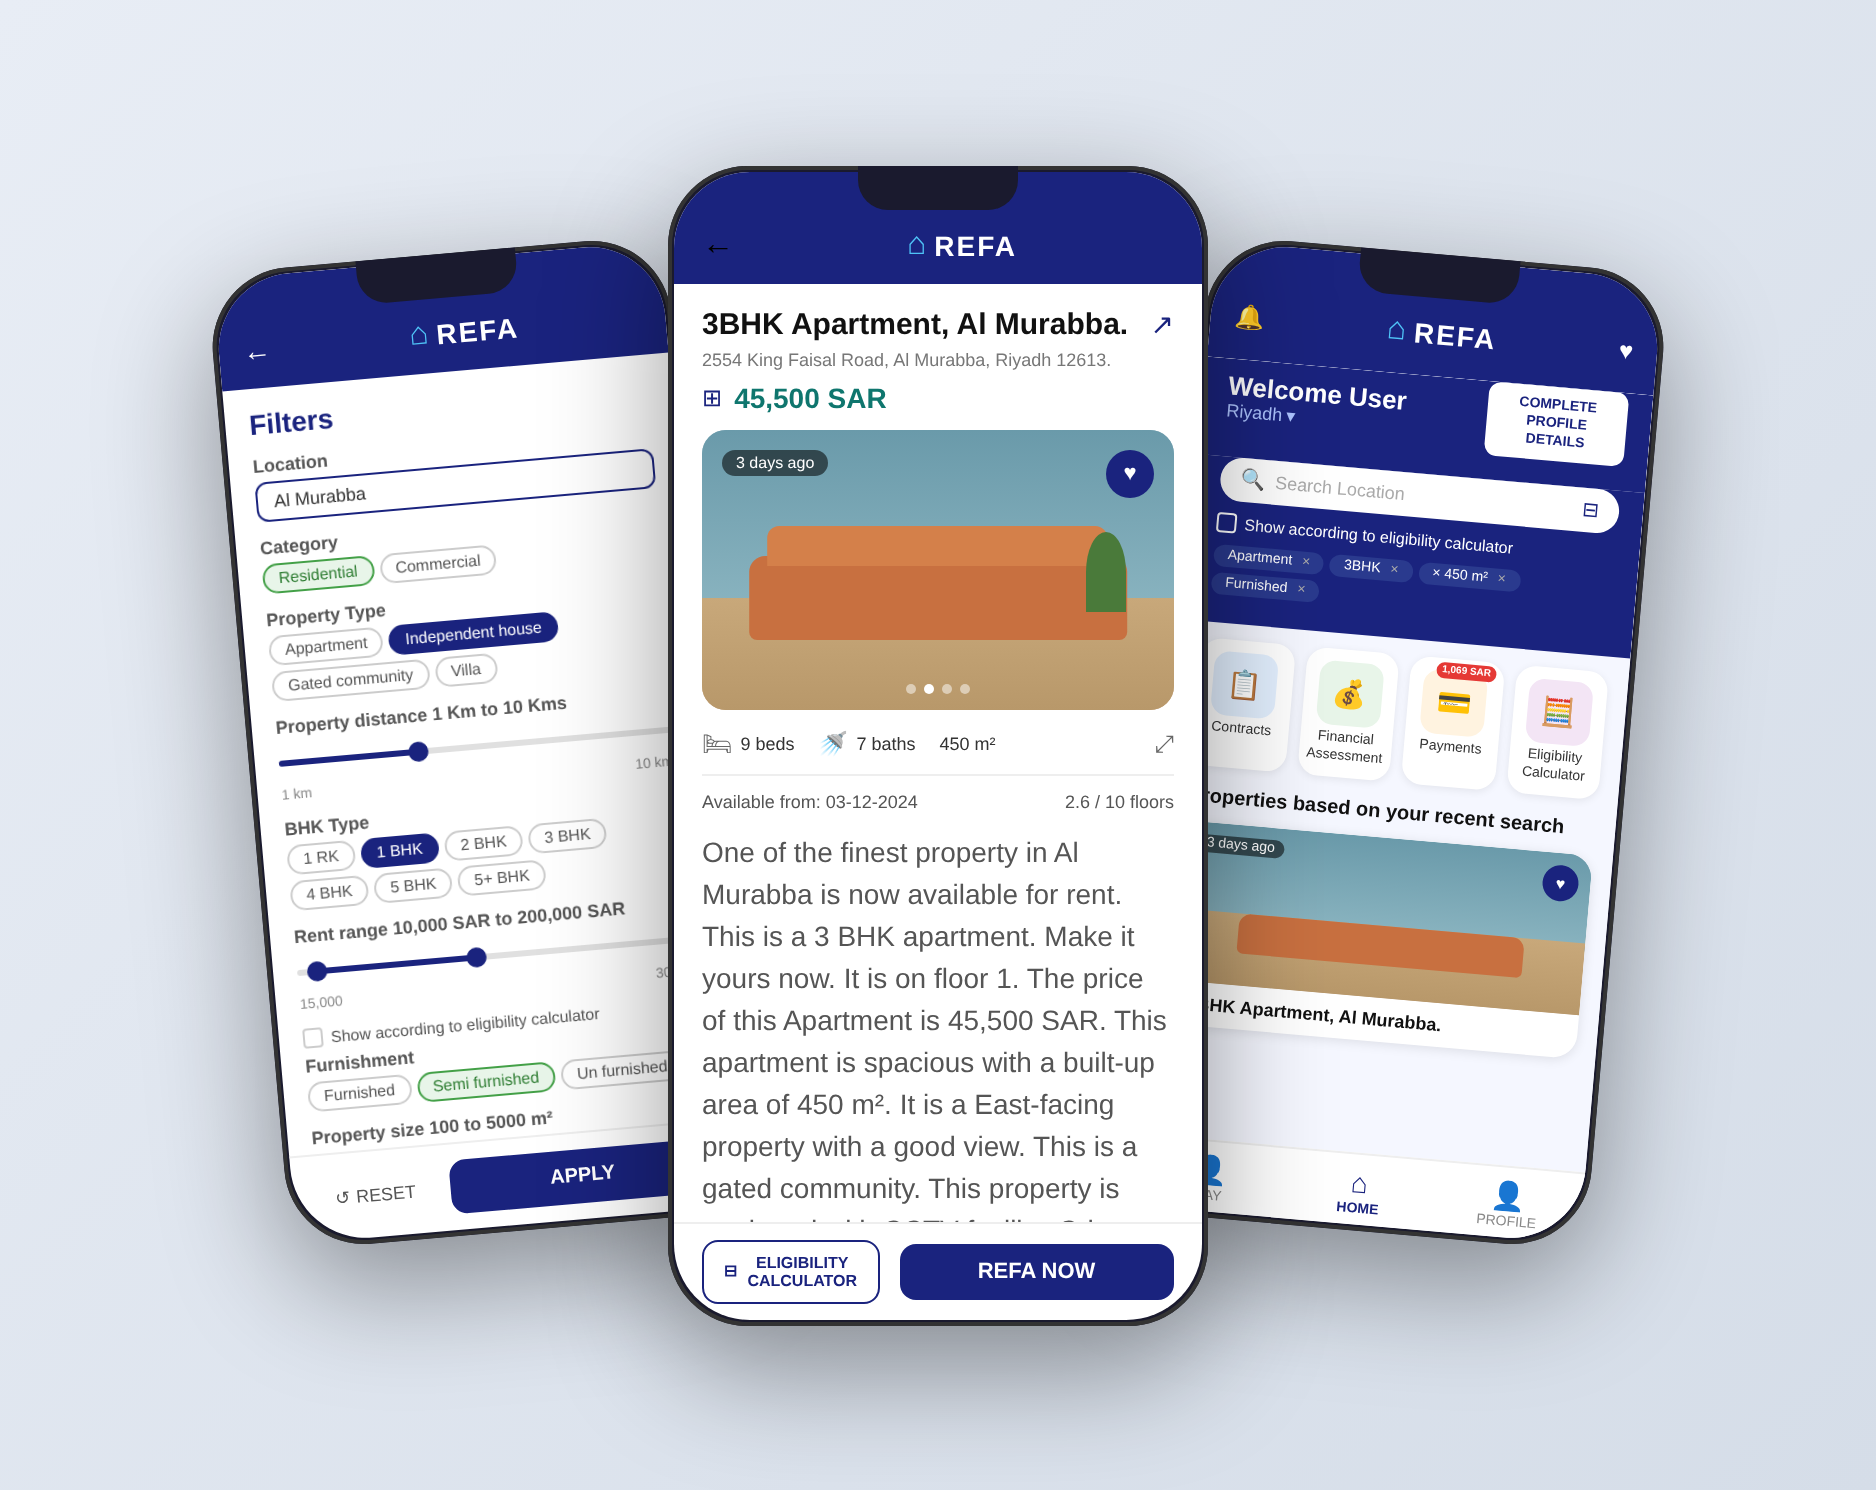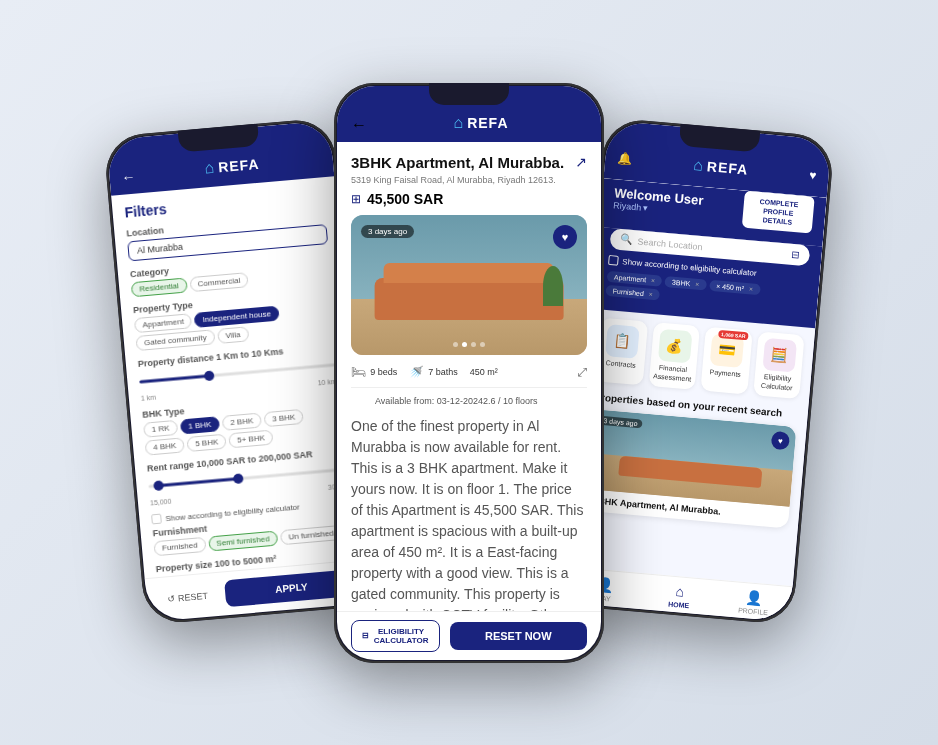--- a/index.html
+++ b/index.html
@@ -305,21 +305,21 @@
     }
 
     .price-icon {
       color: #1a237e;
       font-size: 12px;
     }
 
     .property-price {
       font-size: 14px;
       font-weight: 700;
-      color: #000000;
+      color: #0f766e;
     }
 
     .property-image-container {
       position: relative;
       border-radius: 12px;
       overflow: hidden;
       margin-bottom: 10px;
       height: 140px;
     }
 
@@ -446,25 +446,24 @@
     }
 
     .stat-expand {
       margin-left: auto;
       color: #666;
       font-size: 12px;
     }
 
     .availability-row {
       display: flex;
-      justify-content: flex-start;
+      justify-content: space-between;
       font-size: 9px;
       color: #555;
       margin-bottom: 10px;
-      margin-left: 24px;
     }
 
     .desc-title {
       font-size: 13px;
       font-weight: 700;
       color: #111;
       margin-bottom: 5px;
     }
 
     .desc-text {
@@ -893,21 +892,21 @@
           <span class="logo-icon">⌂</span>
           <span class="logo-text">REFA</span>
         </div>
       </div>
 
       <div class="property-body">
         <div style="display:flex;align-items:flex-start;justify-content:space-between;margin-bottom:2px">
           <div class="property-title">3BHK Apartment, Al Murabba.</div>
           <span class="share-btn">↗</span>
         </div>
-        <div class="property-address">5319 King Faisal Road, Al Murabba, Riyadh 12613.</div>
+        <div class="property-address">2554 King Faisal Road, Al Murabba, Riyadh 12613.</div>
         <div class="property-price-row">
           <span class="price-icon">⊞</span>
           <span class="property-price">45,500 SAR</span>
         </div>
 
         <div class="property-image-container">
           <div class="scene-bg">
             <div class="scene-wall"></div>
             <div class="scene-floor"></div>
             <div class="scene-sofa"></div>
@@ -945,21 +944,21 @@
 
         <div class="desc-text">One of the finest property in Al Murabba is now available for rent. This is a 3 BHK apartment. Make it yours now. It is on floor 1. The price of this Apartment is 45,500 SAR. This apartment is spacious with a built-up area of 450 m². It is a East-facing property with a good view. This is a gated community. This property is equipped with CCTV facility. Other facilities include Four Wheeler Parking. This property also enjoys power backup facility. This project has regular water supply. Kids area is also present.</div>
       </div>
 
       <div class="center-footer">
         <button class="eligibility-btn">
           <span>⊟</span>
           <span style="white-space:pre-line">ELIGIBILITY
 CALCULATOR</span>
         </button>
-        <button class="rent-now-btn">RESET NOW</button>
+        <button class="rent-now-btn">REFA NOW</button>
       </div>
     </div>
   </div>
 
   <div class="phone phone-right">
     <div class="phone-notch"></div>
     <div class="phone-screen right-screen">
 
       <div class="right-header">
         <div class="right-header-icons">

